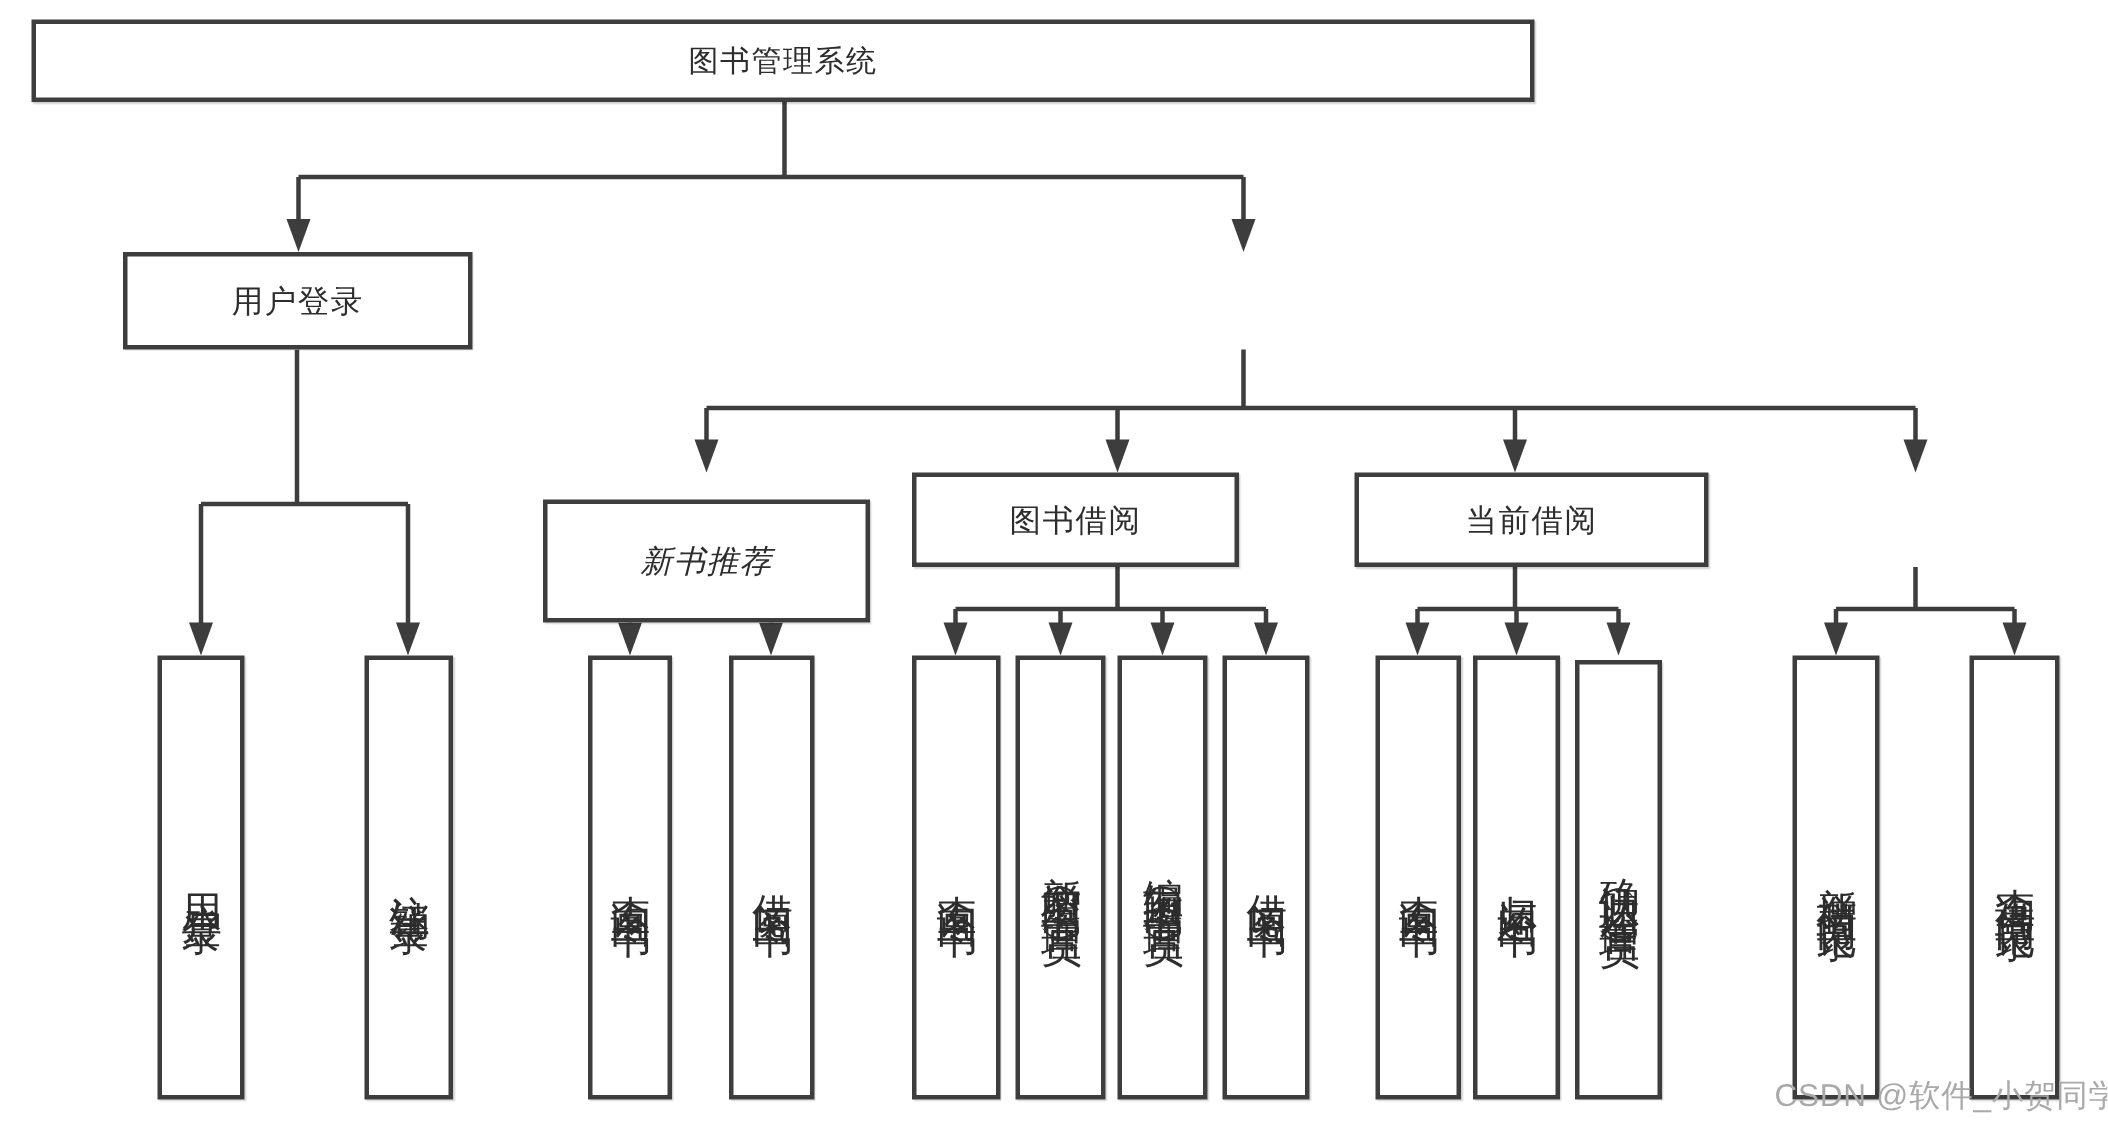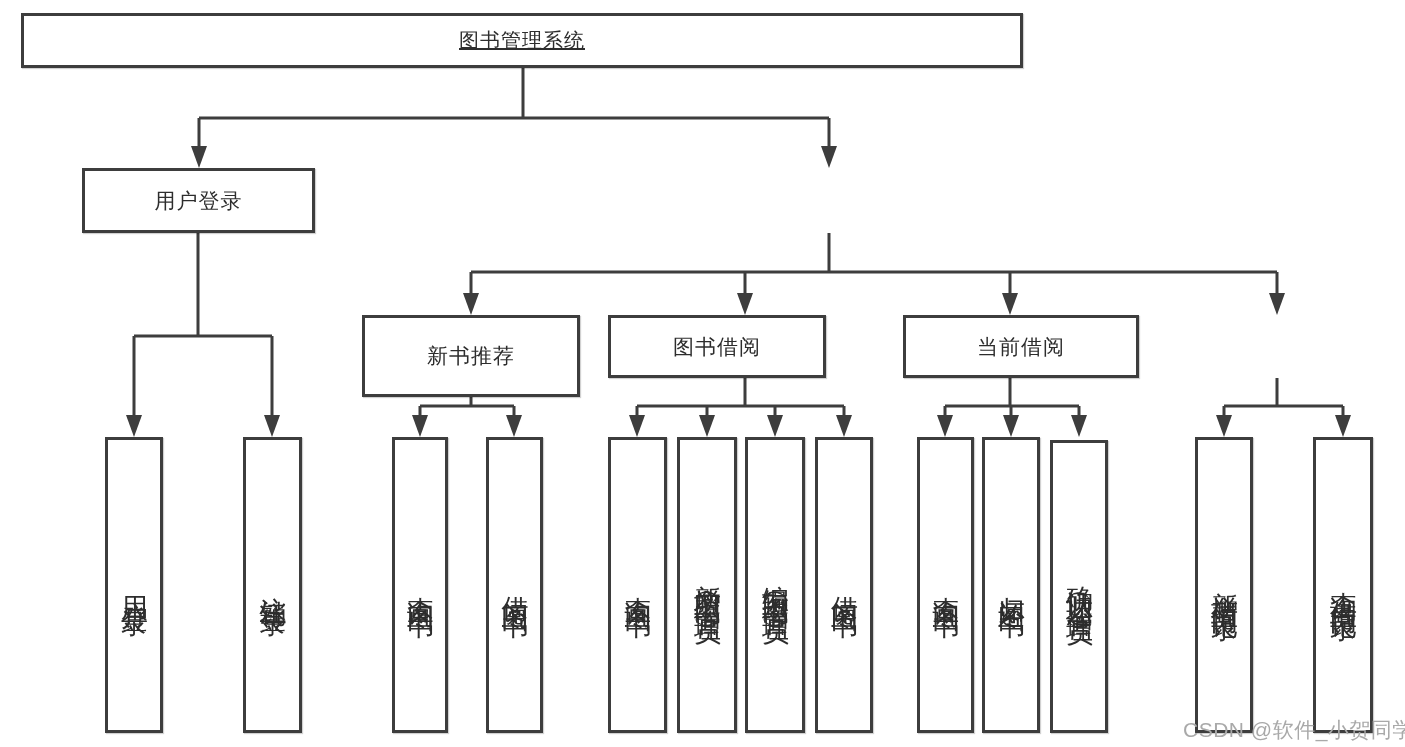--- a/index.html
+++ b/index.html
@@ -35,21 +35,20 @@
   }
   .node.h .label {
     font-size: 21px;
     letter-spacing: 1px;
     white-space: nowrap;
   }
   .node.rootbox .label {
     font-size: 20px;
     letter-spacing: 1px;
     white-space: nowrap;
-    text-decoration: underline;
   }
   .node.v .label {
     writing-mode: vertical-rl;
     text-orientation: mixed;
     font-size: 27px;
     line-height: 1;
     letter-spacing: 5px;
     white-space: nowrap;
   }
   .watermark {
@@ -108,21 +107,21 @@
   </svg>
 
   <div class="node h rootbox" style="left:21px; top:13px; width:1002px; height:55px;">
     <span class="label">图书管理系统</span>
   </div>
 
   <div class="node h" style="left:82px; top:168px; width:233px; height:65px;">
     <span class="label">用户登录</span>
   </div>
 
-  <div class="node h" style="left:362px; top:315px; width:218px; height:82px;">
+  <div class="node h" style="left:362px; top:333px; width:218px; height:82px;font-style:italic;">
     <span class="label">新书推荐</span>
   </div>
   <div class="node h" style="left:608px; top:315px; width:218px; height:63px;">
     <span class="label">图书借阅</span>
   </div>
   <div class="node h" style="left:903px; top:315px; width:236px; height:63px;">
     <span class="label">当前借阅</span>
   </div>
 
   <div class="node v" style="left:105px; top:437px; width:58px; height:296px;">

